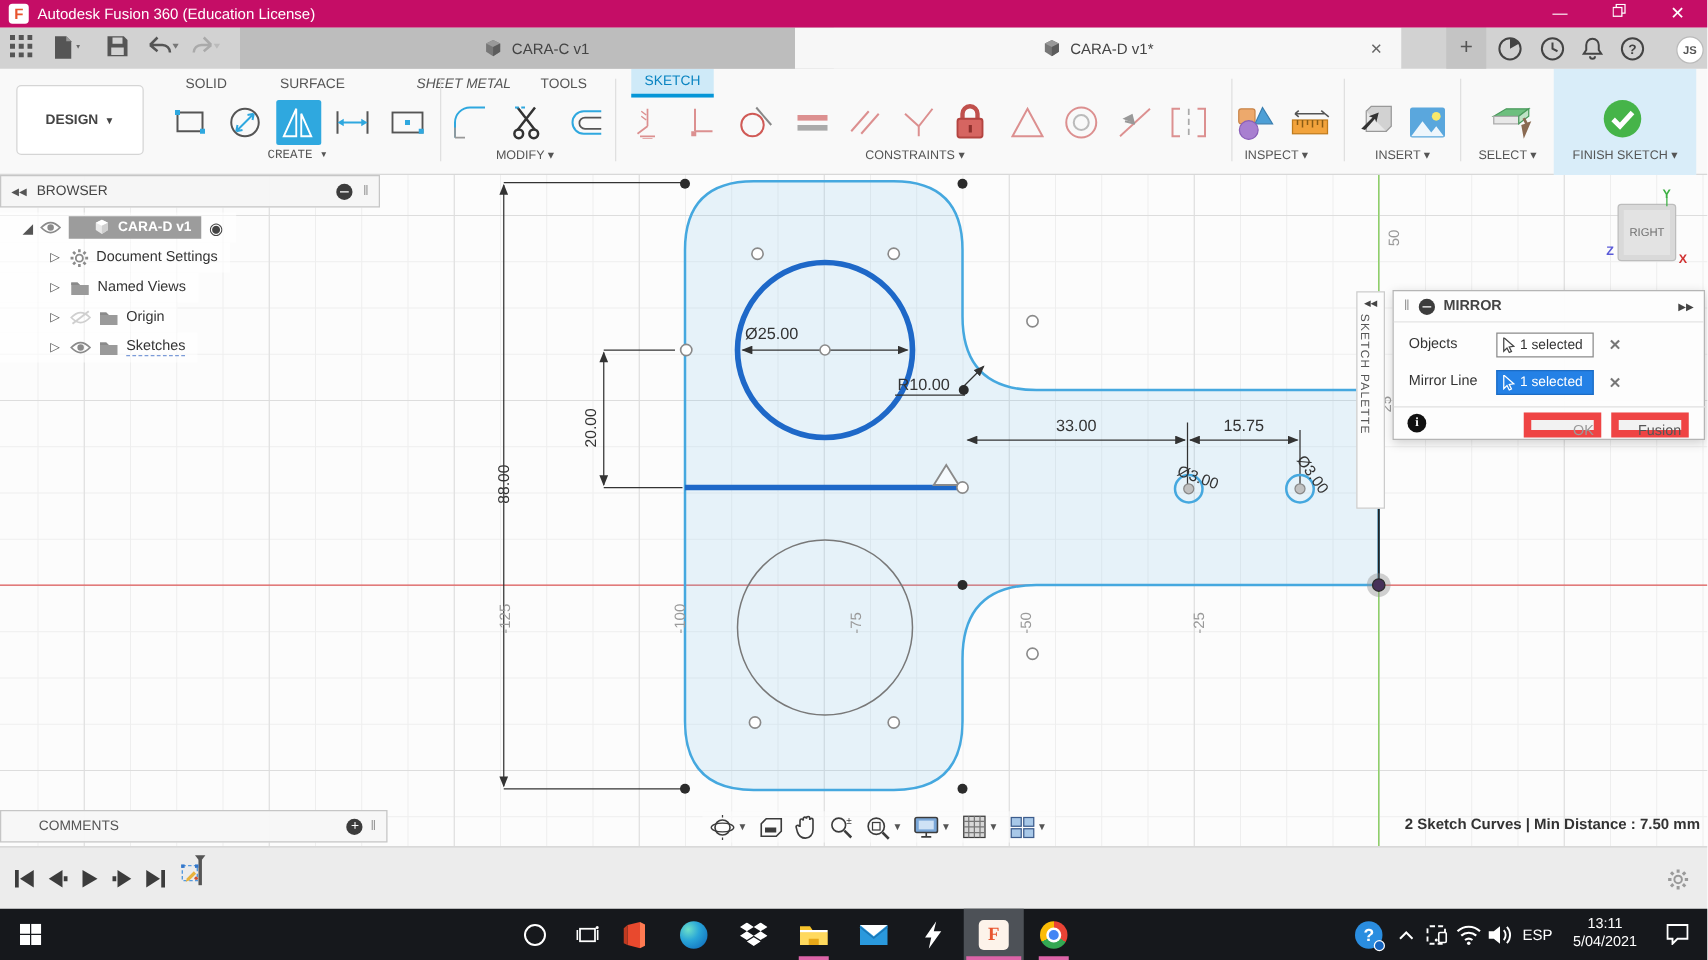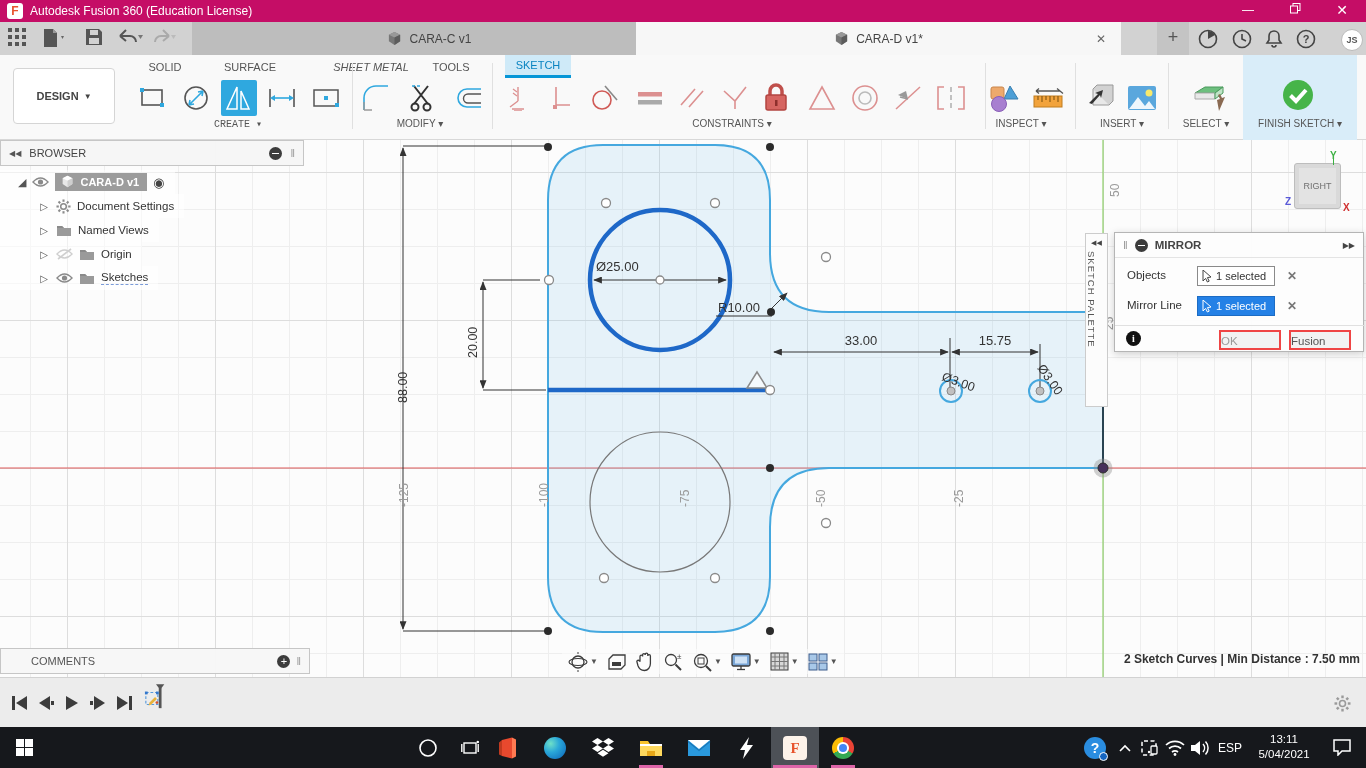--- a/index.html
+++ b/index.html
@@ -40,42 +40,42 @@
       linear-gradient(to bottom,#eeeeee 1px,transparent 1px);
     background-size:148px 148px,148px 148px,37px 37px,37px 37px;
     background-position:67px 32px,67px 32px,30px 32px,30px 32px;}
   #sketchsvg{left:0;top:0;}
 
   
   #browser{left:0;top:140px;width:304px;z-index:6;}
   #browser .hdr{height:26px;background:rgba(246,246,246,.95);border:1px solid #c6c6c6;display:flex;align-items:center;font-size:11px;color:#444;padding:0 8px;gap:8px;}
   .brow{height:24px;display:flex;align-items:center;font-size:11.5px;color:#333;gap:6px;background:rgba(255,255,255,.55);width:max-content;padding-right:10px;}
   .tri{color:#555;font-size:10px;width:12px;text-align:center;}
-  #rootchip{background:#9c9c9c;color:#fff;padding:2px 8px 3px 6px;display:flex;gap:6px;align-items:center;font-weight:bold;font-size:11px;}
+  #rootchip{background:#9c9c9c;color:#fff;padding:2px 8px 3px 20px;display:flex;gap:6px;align-items:center;font-weight:bold;font-size:11px;}
   .dashu{border-bottom:1.5px dashed #7b9bd8;padding-bottom:1px;}
 
   
   #comments{left:0;top:648px;width:310px;height:26px;background:rgba(247,247,247,.95);border:1px solid #c6c6c6;display:flex;align-items:center;font-size:11px;color:#555;z-index:6;padding:0 8px;}
 
   
   #navbar{left:562px;top:649px;height:25px;display:flex;align-items:center;gap:9px;z-index:5;background:rgba(252,252,252,.6);padding:0 6px;}
   .navtool{display:flex;align-items:center;gap:2px;}
   .caret{font-size:8px;color:#555;}
 
   
   #palette{left:1085px;top:233px;width:23px;height:174px;background:#fcfcfc;border:1px solid #ccc;z-index:7;text-align:center;}
   #palette .vtxt{writing-mode:vertical-rl;font-size:9.5px;color:#555;margin-top:4px;letter-spacing:1px;}
 
   
   #mirrordlg{left:1114px;top:232px;width:250px;height:120px;background:rgba(253,253,253,.97);border:1px solid #b5b5b5;box-shadow:0 2px 8px rgba(0,0,0,.18);z-index:9;font-size:11.5px;color:#333;}
   #mirrordlg .dhdr{height:25px;display:flex;align-items:center;gap:7px;padding:0 8px;border-bottom:1px solid #e4e4e4;}
   .selbtn{width:78px;height:20px;border:1px solid #8a8a8a;background:#fff;display:flex;align-items:center;gap:4px;padding:0 4px;font-size:11px;color:#333;}
   .selbtn.blue{background:#2481e6;border-color:#1c6cc4;color:#fff;}
   .dlgx{color:#777;font-weight:bold;font-size:12px;}
-  .okbtn{width:62px;height:20px;border:2px solid #ef4444;background:#f2f2f2;font-size:11.5px;text-align:left;line-height:18px;}
+  .okbtn{width:62px;height:20px;border:6px solid #ef4444;background:#f2f2f2;font-size:11.5px;text-align:right;line-height:18px;}
   .minus-circ{width:13px;height:13px;border-radius:50%;background:#3c3c3c;position:relative;}
   .minus-circ::after{content:"";position:absolute;left:3px;top:6px;width:7px;height:1.5px;background:#fff;}
 
   
   #viewcube{left:1294px;top:163px;width:47px;height:46px;background:#d9d9d9;border:1px solid #bdbdbd;border-radius:3px;z-index:5;display:flex;align-items:center;justify-content:center;}
   #viewcube .face{width:37px;height:36px;background:#e3e3e3;font-size:9px;color:#707070;display:flex;align-items:center;justify-content:center;}
 
   #statustext{right:6px;top:652px;font-size:12px;font-weight:bold;color:#333;z-index:5;}
 
   

